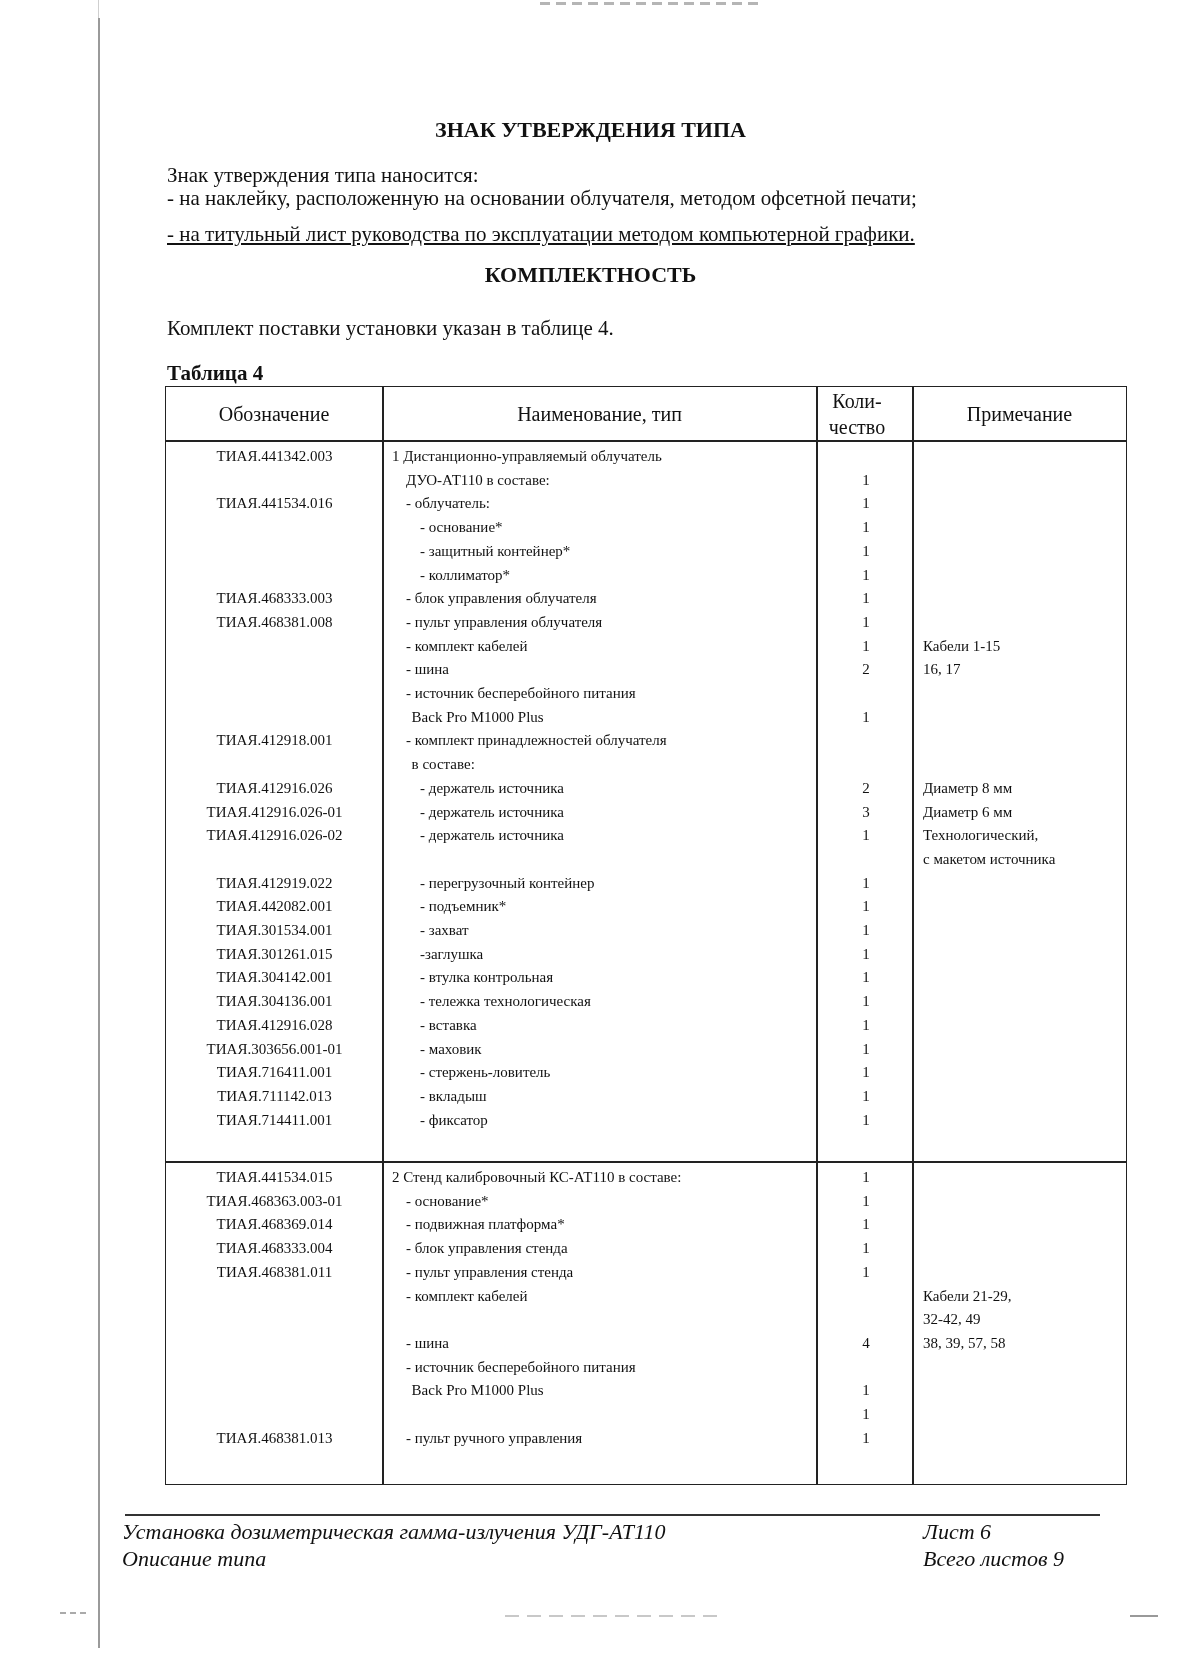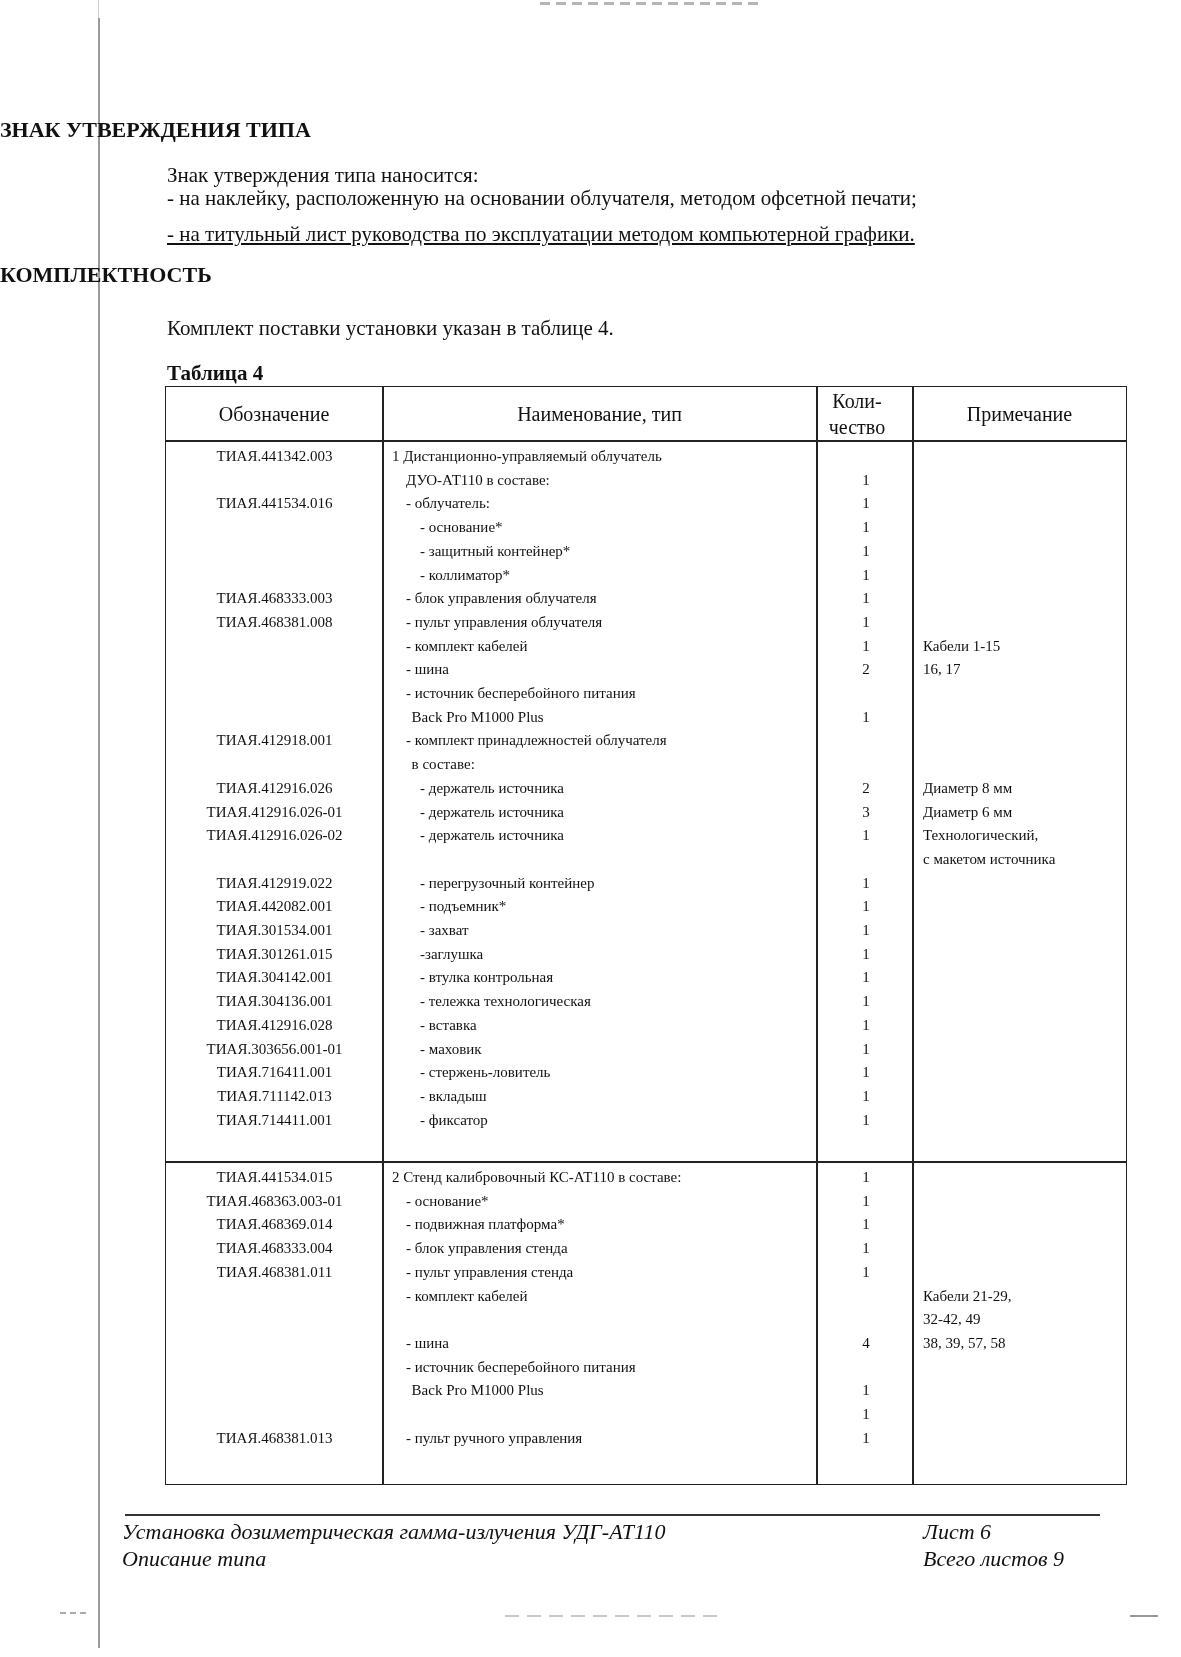--- a/index.html
+++ b/index.html
@@ -11,21 +11,21 @@
   .scanline-left { position: absolute; left: 98px; top: 18px; width: 2px; height: 1630px; background: #9a9a9a; }
   .scanline-left.top { top: 0; height: 18px; background: #cfcfcf; width: 1px; }
   .scan-top { position: absolute; left: 540px; top: 2px; width: 220px; height: 3px;
     background: repeating-linear-gradient(90deg, #b5b5b5 0 10px, transparent 10px 16px); }
   .scan-bottom { position: absolute; left: 505px; top: 1615px; width: 215px; height: 2px;
     background: repeating-linear-gradient(90deg, #c8c8c8 0 14px, transparent 14px 22px); }
   .scan-br { position: absolute; left: 1130px; top: 1615px; width: 28px; height: 2px; background: #999; }
   .scan-bl { position: absolute; left: 60px; top: 1612px; width: 30px; height: 2px;
     background: repeating-linear-gradient(90deg, #aaa 0 6px, transparent 6px 10px); }
 
-  .h1 { position: absolute; left: 0; width: 1181px; text-align: left; font-weight: bold; font-size: 22px; }
+  .h1 { position: absolute; left: 0; width: 1181px; text-align: center; font-weight: bold; font-size: 22px; }
   .p  { position: absolute; left: 167px; font-size: 21px; white-space: nowrap; }
   .caption { position: absolute; left: 167px; top: 361px; font-size: 21px; font-weight: bold; text-align: right; }
 
   .table { position: absolute; left: 165px; top: 386px; width: 962px; height: 1099px; border: 1.5px solid #222; box-sizing: border-box; }
   .vline { position: absolute; top: 0; bottom: 0; width: 1.5px; background: #222; }
   .hline { position: absolute; left: 0; right: 0; height: 1.5px; background: #222; }
   .th { position: absolute; top: 0; height: 54px; display: flex; align-items: center; justify-content: center; text-align: center; font-size: 20px; line-height: 26px; }
 
   .row { position: absolute; left: 0; right: 0; height: 25px; font-size: 15px; line-height: 25px; }
   .c-code { position: absolute; left: 0; width: 217px; text-align: center; white-space: nowrap; }

